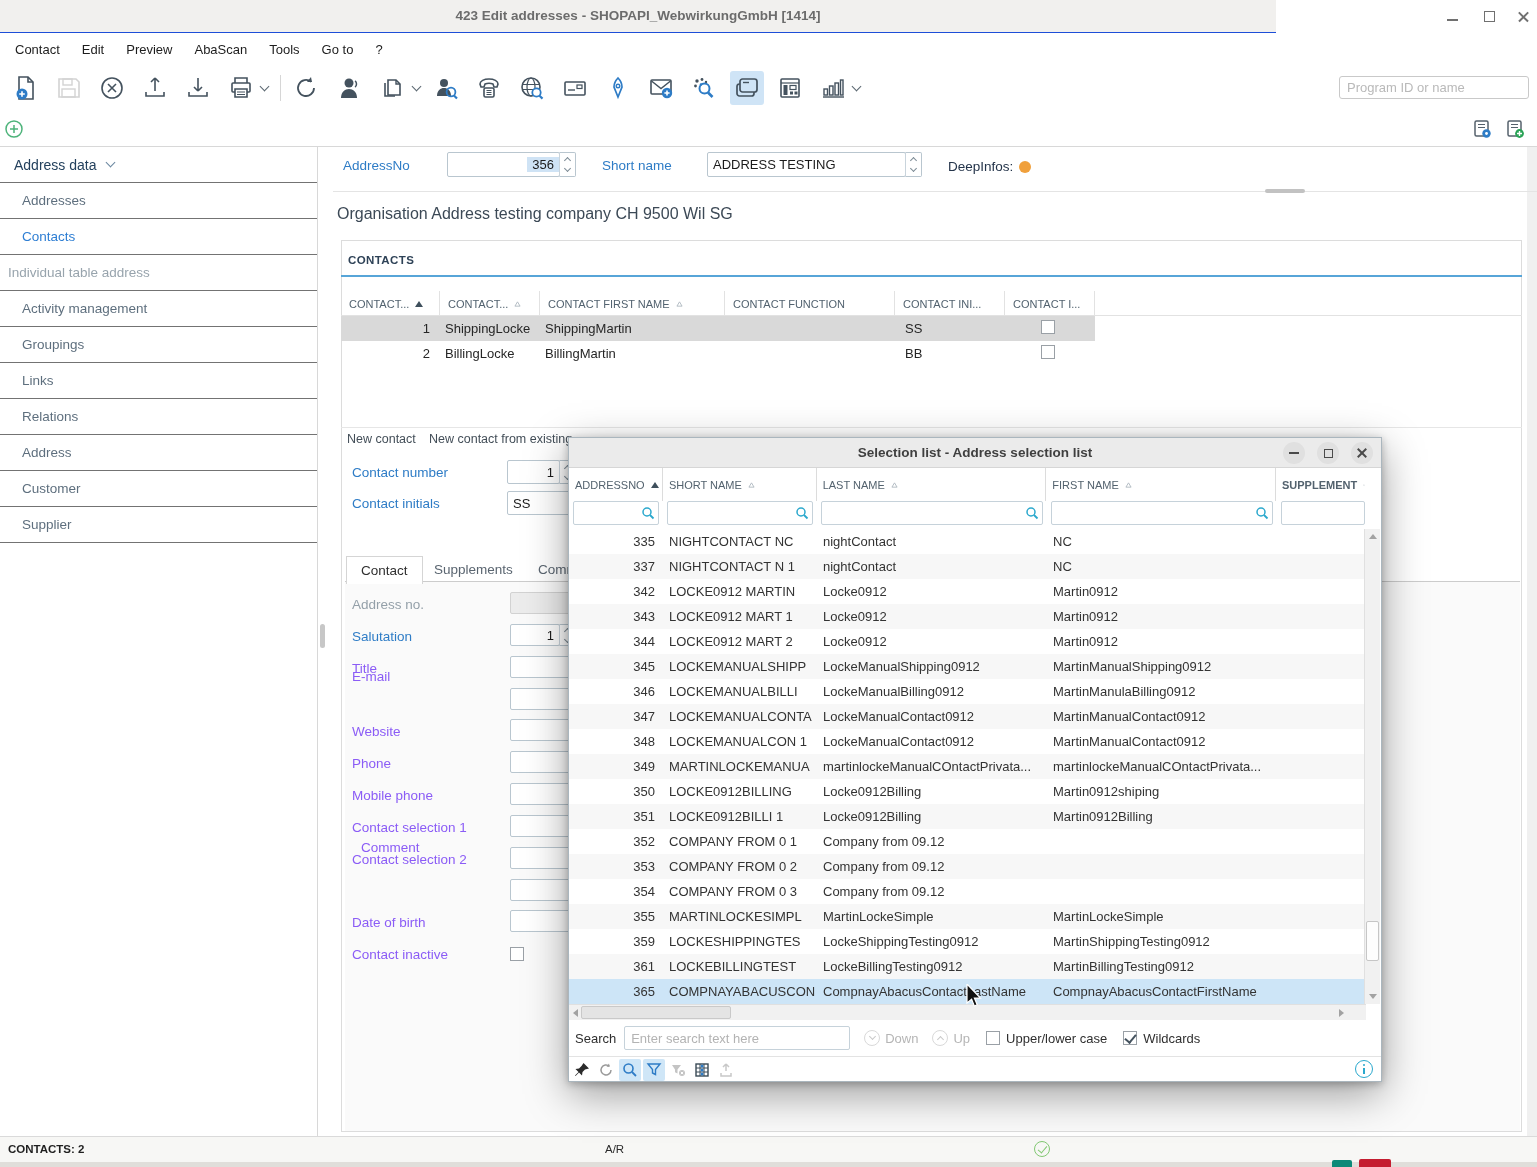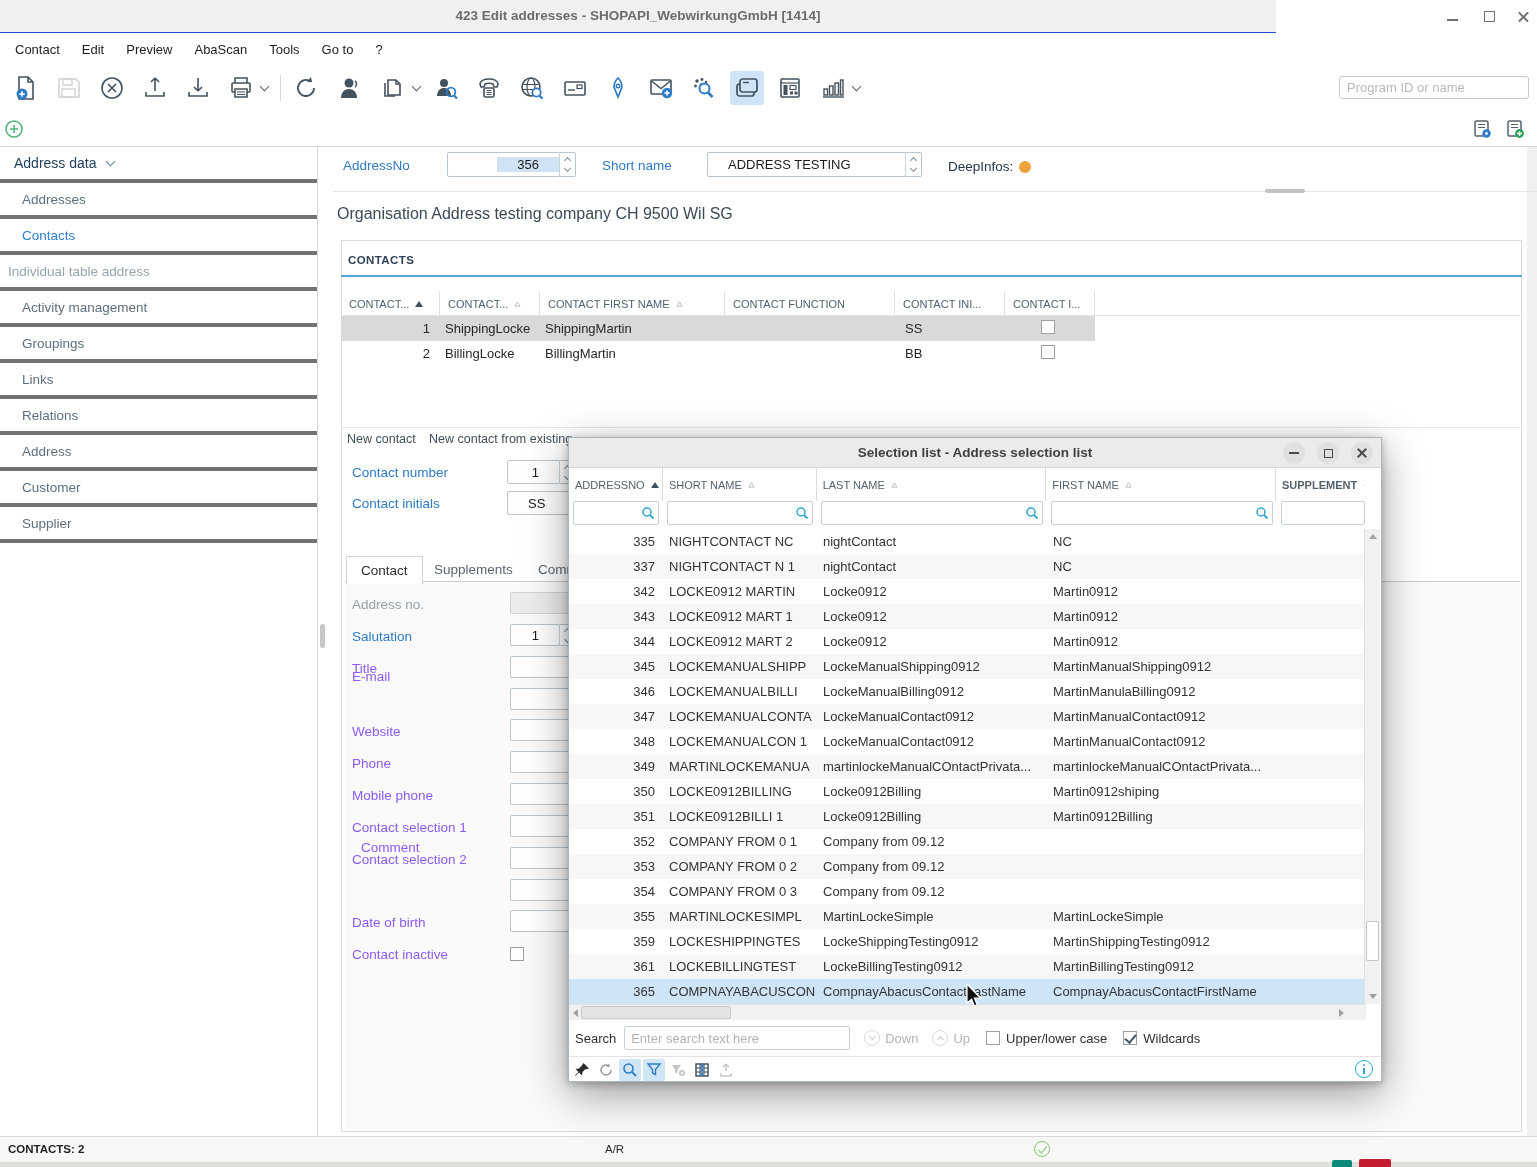--- a/index.html
+++ b/index.html
@@ -24,35 +24,35 @@
   .tbtn.active { background:#cfe4f6; }
   .tb-chev { width:7px; height:7px; border-right:1.6px solid #5a6670; border-bottom:1.6px solid #5a6670; transform:rotate(45deg); margin:-3px 0 0 3px; }
   .tb-sep { width:1px; height:26px; background:#d6d6d6; margin-left:12px; }
   .prog-search { position:absolute; right:8px; top:10px; width:190px; height:23px; border:1px solid #c9c9c9; border-radius:3px; font-size:13px; padding:0 7px; color:#333; font-family:"Liberation Sans",sans-serif; }
   .prog-search::placeholder { color:#b9b9b9; }
 
   .quickbar { position:absolute; left:0; top:110px; width:1537px; height:37px; background:#fff; border-bottom:1px solid #d8d8d8; }
 
   
   .sidebar { position:absolute; left:0; top:147px; width:318px; height:989px; background:#fff; border-right:1px solid #d8d8d8; }
-  .side-row { height:36px; display:flex; align-items:center; border-bottom:4px solid #737373; font-size:13.5px; }
+  .side-row { height:36px; display:flex; align-items:center; border-bottom:1px solid #737373; font-size:13.5px; }
   .side-head { padding-left:14px; color:#24415d; font-size:14px; }
   .side-item { padding-left:22px; color:#5e6f7e; }
   .side-item.active { color:#2e7ed3; }
   .side-item.disabled { color:#98a4ad;padding-left:8px; }
   .chev { width:7px; height:7px; border-right:1.6px solid #6b87a0; border-bottom:1.6px solid #6b87a0; transform:rotate(45deg); margin:-4px 0 0 10px; }
   .scroll-thumb { position:absolute; left:320px; top:624px; width:5px; height:24px; background:#c7c7c7; border-radius:3px; }
 
   
   .lbl-blue { position:absolute; font-size:13.5px; color:#2e7cc6; }
   .lbl-dark { position:absolute; font-size:13.5px; color:#8b5cf6; }
   .lbl-gray { position:absolute; font-size:13.5px; color:#94a0a9; }
   .inp { position:absolute; background:#fff; border:1px solid #b9c6cf; border-radius:2px; font-size:13px; color:#1b1b1b; display:flex; align-items:center; overflow:hidden; }
   .inp.right { justify-content:flex-end; }
-  .inp .pad { padding:0 20px; }
+  .inp .pad { padding:0 5px; }
   .inp.disabled { background:#ececec; border-color:#d2d2d2; }
   .spin { position:absolute; width:17px; background:#fff; border:1px solid #b9c6cf; border-left:1px solid #c9d4dc; border-radius:0 2px 2px 0; display:flex; flex-direction:column; align-items:center; justify-content:center; gap:3px; }
   .sp-up { width:5px; height:5px; border-left:1.4px solid #7d8b96; border-top:1.4px solid #7d8b96; transform:rotate(45deg); }
   .sp-dn { width:5px; height:5px; border-right:1.4px solid #7d8b96; border-bottom:1.4px solid #7d8b96; transform:rotate(45deg); }
   .sel-text { background:#cfe3f5; padding:0 2px; }
   .hdr-divider { position:absolute; left:333px; top:191px; width:1204px; height:1px; background:#e4e4e4; }
   .hdr-handle { position:absolute; left:1265px; top:189px; width:40px; height:4px; background:#c2c2c2; border-radius:2px; }
   .dot { position:absolute; width:12px; height:12px; border-radius:50%; }
   .org-title { position:absolute; left:337px; top:205px; font-size:16px; color:#3c4956; }
   .right-gutter { position:absolute; left:1527px; top:147px; width:10px; height:989px; background:#f0f0f0; }

